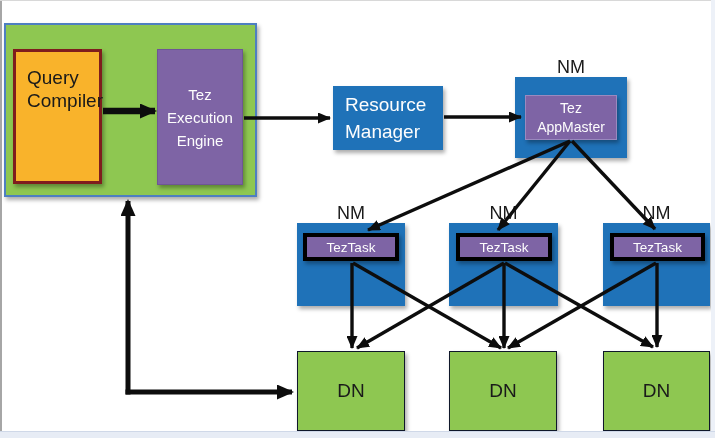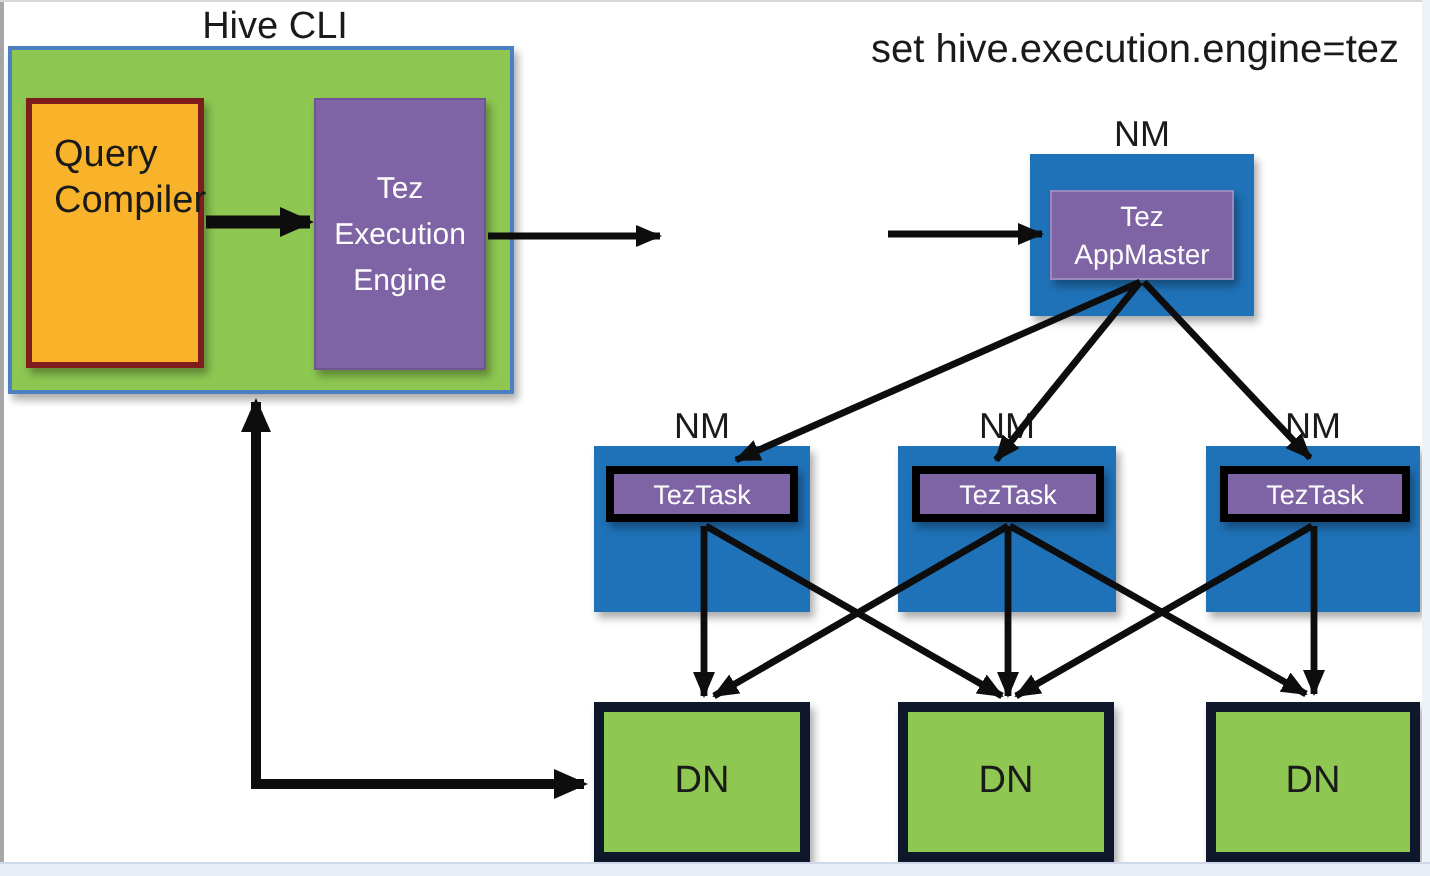--- a/index.html
+++ b/index.html
@@ -32,47 +32,47 @@
   .nm-am-label{left:515px;top:58px;width:112px;height:18px;font-size:18px;}
 
   .nm-label{font-size:18px;height:18px;top:204px;}
   .nm-box{top:223px;height:83px;background:#1F72B8;}
   .tt{top:233px;height:28px;background:#7E64A5;border:4px solid #000000;color:#fdfdfd;font-size:13.5px;}
   .nm1{left:297px;width:108px;} .tt1{left:303px;width:96px;}
   .nm2{left:449px;width:109px;} .tt2{left:456px;width:96px;}
   .nm3{left:603px;width:107px;} .tt3{left:610px;width:95px;}
   .nm-label.l1{left:297px;width:108px;} .nm-label.l2{left:449px;width:109px;} .nm-label.l3{left:603px;width:107px;}
 
-  .dn{top:351px;height:80px;background:#8EC751;border:5px solid #0f172a;font-size:19px;}
+  .dn{top:351px;height:80px;background:#8EC751;border:1px solid #0f172a;font-size:19px;}
   .dn1{left:297px;width:108px;} .dn2{left:449px;width:108px;} .dn3{left:603px;width:107px;}
 
   
   .edge-left{position:absolute;left:0;top:0;width:2px;height:438px;background:#a6a6a6;}
   .edge-top{position:absolute;left:0;top:0;width:715px;height:1px;background:#d8d8d8;}
   .strip-right{position:absolute;left:711px;top:0;width:4px;height:438px;background:#edf1f8;}
   .strip-bottom{position:absolute;left:0;top:431px;width:715px;height:7px;background:#e7ecf5;border-top:1px solid #cfd8e8;}
 
   svg.arrows{position:absolute;left:0;top:0;width:715px;height:438px;pointer-events:none;}
   svg.arrows line, svg.arrows polyline{stroke:#0d0d0d;}
 </style>
 </head>
 <body>
 
 <div id="stage">
 
-  <div class="box hivecli-label">Hive CLI</div>
-  <div class="box config-note">set hive.execution.engine=tez</div>
 
   <div class="box driver shadow"></div>
   <div class="box qc ml shadow">Query
 Compiler</div>
   <div class="box tee ml shadow">Tez
 Execution
 Engine</div>
 
+  <div class="box rm ml shadow">Resource
+Manager</div>
 
   <div class="box nm-am-label">NM</div>
   <div class="box nm-am shadow"></div>
   <div class="box am ml shadow">Tez
 AppMaster</div>
 
   <div class="box nm-label l1">NM</div>
   <div class="box nm-label l2">NM</div>
   <div class="box nm-label l3">NM</div>
   <div class="box nm-box nm1 shadow"></div>

